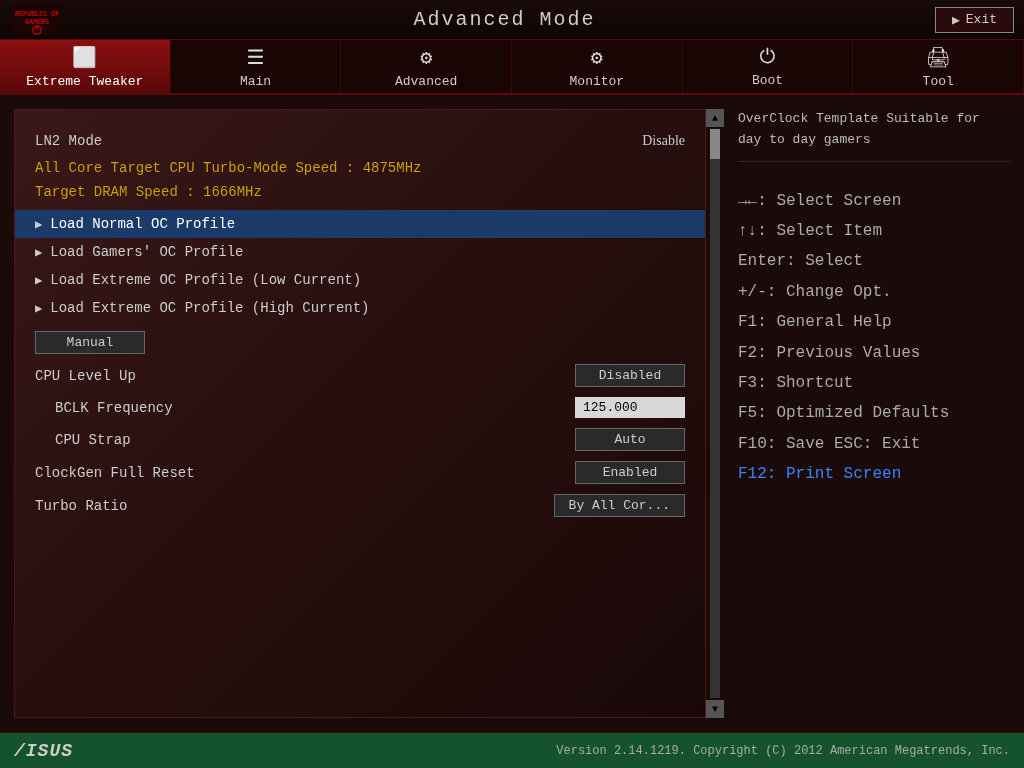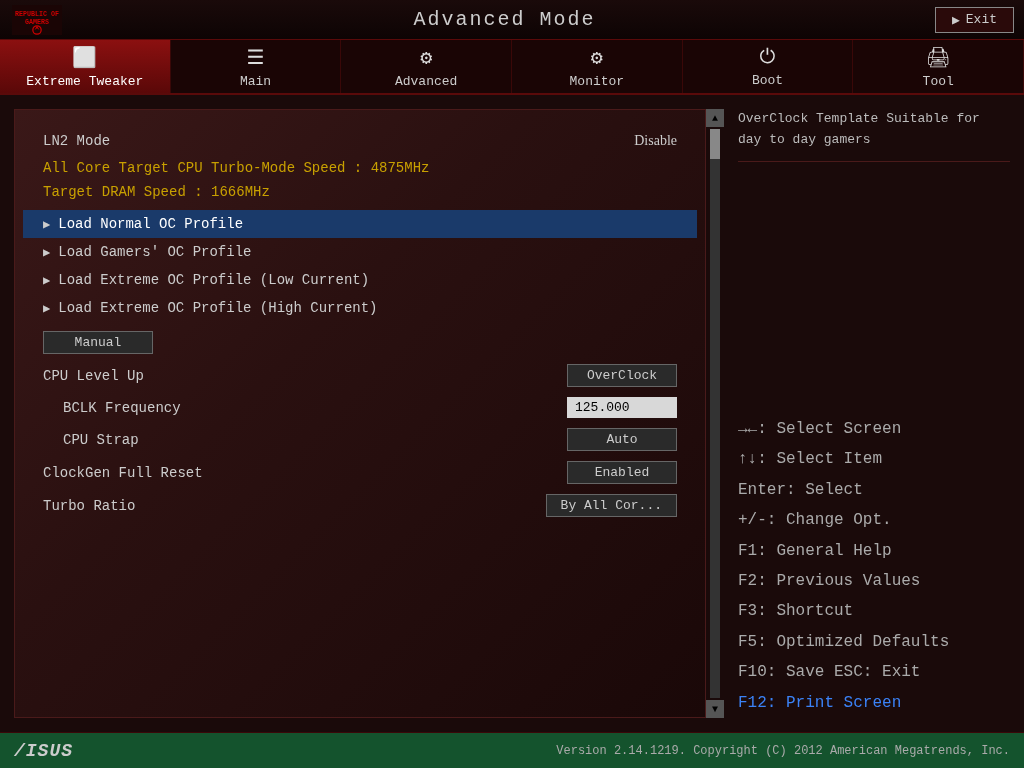--- a/index.html
+++ b/index.html
@@ -85,21 +85,21 @@
       display: flex;
       height: calc(768px - 40px - 55px - 36px);
     }
 
     
     #main-panel {
       flex: 1;
       background: linear-gradient(135deg, #3a1818 0%, #2a1010 40%, #1a0808 100%);
       margin: 14px 0 14px 14px;
       border: 1px solid #4a1a1a;
-      padding: 16px 8px;
+      padding: 16px 0;
       position: relative;
       overflow: hidden;
     }
 
     
     .setting-row {
       display: flex;
       align-items: center;
       padding: 5px 20px;
       font-size: 14px;
@@ -196,22 +196,21 @@
       height: 30px;
       background: #888;
     }
 
     
     #right-panel {
       width: 300px;
       padding: 14px;
       display: flex;
       flex-direction: column;
-      gap: 10px;
-      justify-content: space-between;
+      gap: 24px;
     }
     #help-text {
       color: #bbb;
       font-size: 13px;
       line-height: 1.6;
       padding-bottom: 10px;
       border-bottom: 1px solid #4a1a1a;
     }
     #key-hints {
       color: #aaa;
@@ -325,21 +324,21 @@
     </div>
 
     <div style="height:4px"></div>
 
     <div class="setting-row">
       <button class="dropdown-btn">Manual</button>
     </div>
 
     <div class="setting-row">
       <span class="setting-label">CPU Level Up</span>
-      <button class="dropdown-btn">OverClock</button>
+      <button class="dropdown-btn">Disabled</button>
     </div>
 
     <div class="setting-row indented">
       <span class="setting-label">BCLK Frequency</span>
       <input class="input-field" type="text" value="125.000" style="">
     </div>
 
     <div class="setting-row indented">
       <span class="setting-label">CPU Strap</span>
       <button class="dropdown-btn">Auto</button>

